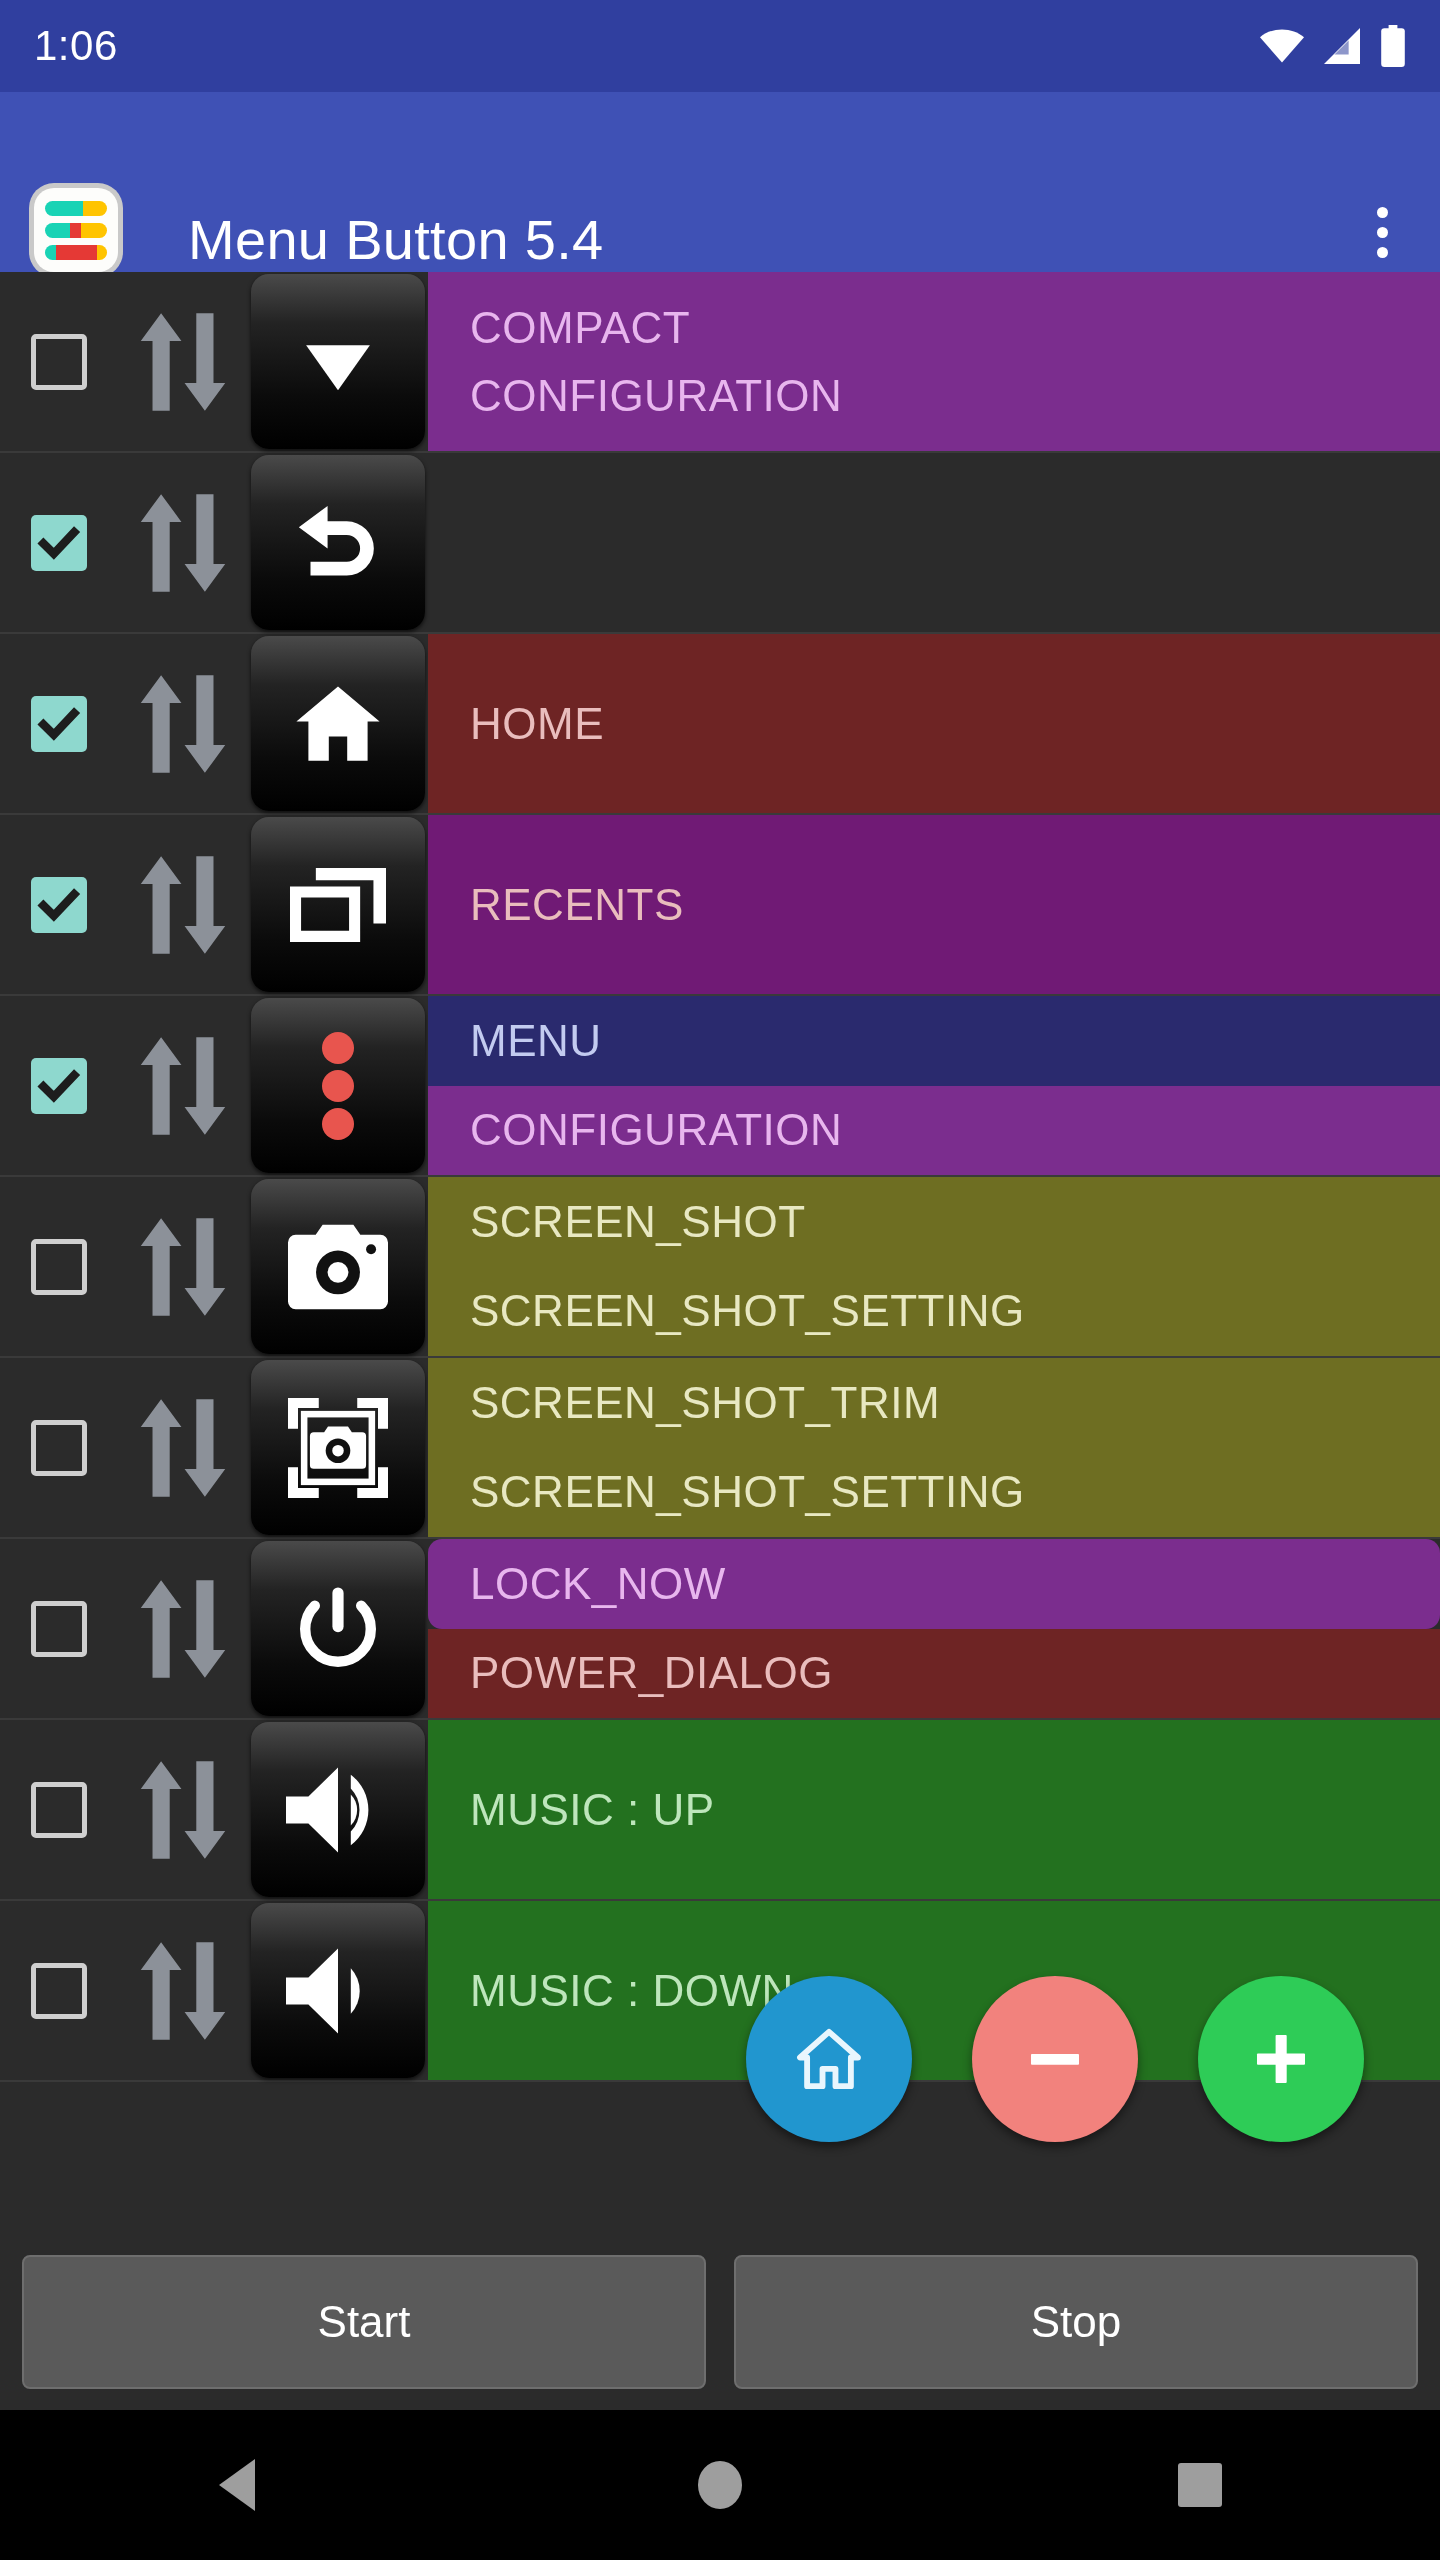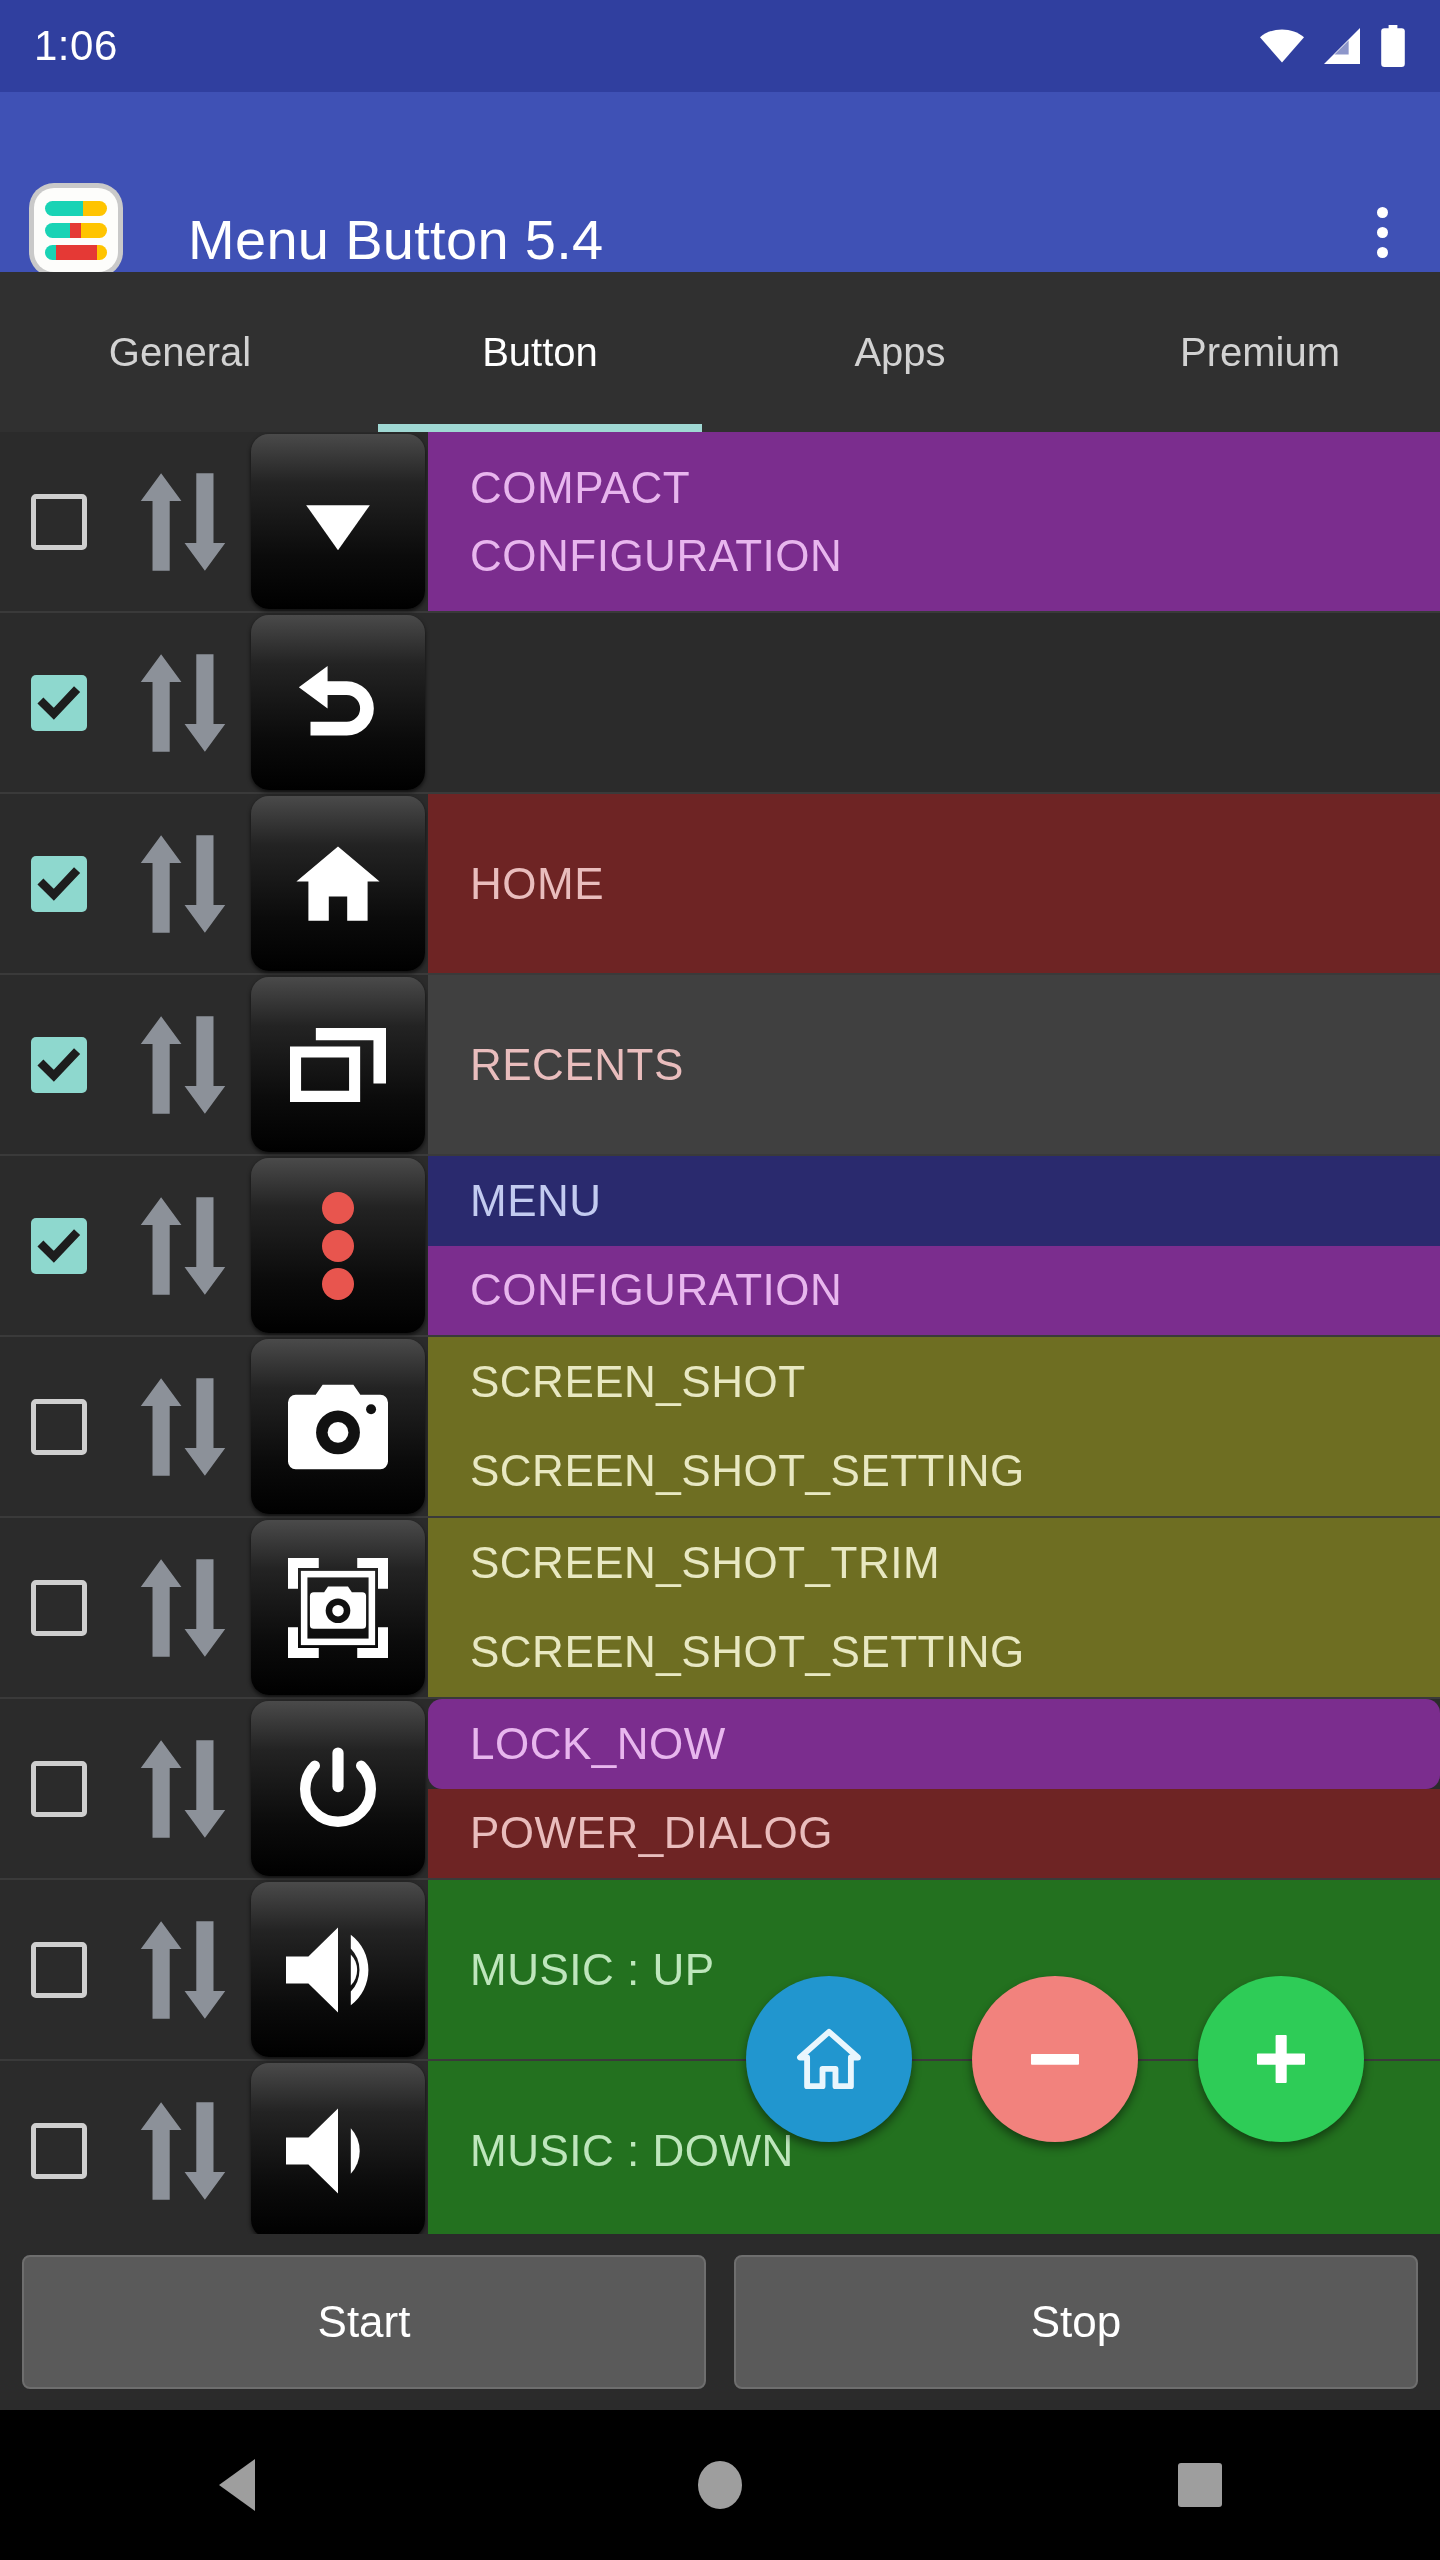--- a/index.html
+++ b/index.html
@@ -113,34 +113,20 @@
       <span class="bar b3"></span>
     </div>
     <div class="apptitle">Menu Button 5.4</div>
     <div class="overflow">
       <i></i>
       <i></i>
       <i></i>
     </div>
   </div>
 
-  <div class="tabs" id="tabs">
-      <div class="tab">
-        <span>General</span>
-      </div>
-      <div class="tab active">
-        <span>Button</span>
-      </div>
-      <div class="tab">
-        <span>Apps</span>
-      </div>
-      <div class="tab">
-        <span>Premium</span>
-      </div>
-    </div>
 
   <div class="list" id="list">
     <div class="row">
         <div class="cb-cell">
           <div class="checkbox off"></div>
         </div>
         <div class="sort-cell">
           <svg width="86" height="98" viewBox="0 0 22 25">
             <path fill="#8c9199" d="M5.4 0 10.6 7.1H7.6V25H3.2V7.1H0.2L5.4 0z"></path>
             <path fill="#8c9199" d="M16.6 25 21.8 17.9h-3V0h-4.4v17.9h-3L16.6 25z"></path>
@@ -225,21 +211,21 @@
         </div>
         <div class="icon-cell">
           <div class="iconbtn">
             <svg width="96" height="78" viewBox="0 0 26 20">
               <path fill="#ffffff" d="M7 0h19v15h-3.4V3.3H7V0z"></path>
               <path fill="#ffffff" d="M0 5h19v15H0V5zm3 3v9h13V8H3z"></path>
             </svg>
           </div>
         </div>
         <div class="labels">
-          <div class="label" style="background: #404040; color: rgb(233, 189, 189);">
+          <div class="label" style="background: #701a75; color: rgb(233, 189, 189);">
             <span>RECENTS</span>
           </div>
         </div>
       </div>
       <div class="row">
         <div class="cb-cell">
           <div class="checkbox on">
             <svg width="44" height="44" viewBox="0 0 22 22">
               <path fill="none" stroke="#1d1d1d" stroke-width="4.2" stroke-linecap="square" d="M3.2 11.2 8.4 16.4 18.6 5.6"></path>
             </svg>

